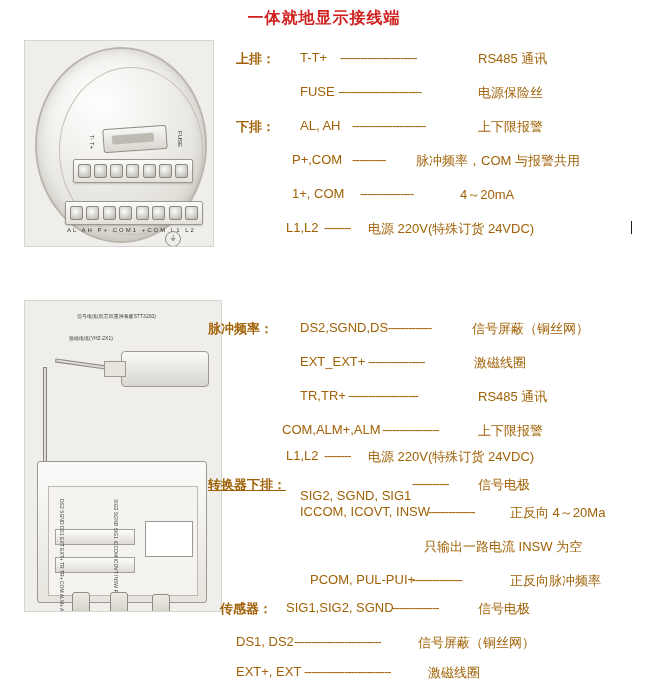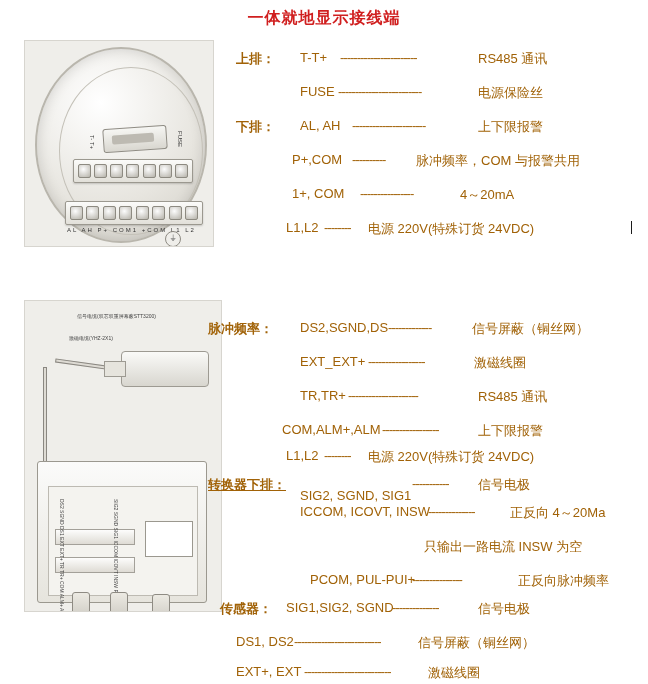--- a/index.html
+++ b/index.html
@@ -392,21 +392,21 @@
   <div class="line" style="left:478px; top:476px;">信号电极</div>
 
   <div class="line" style="left:300px; top:504px;">ICCOM, ICOVT, INSW</div>
   <div class="line dash" style="left:428px; top:504px;">--------------</div>
   <div class="line" style="left:510px; top:504px;">正反向 4～20Ma</div>
 
   <div class="line" style="left:402px; top:538px;margin-left:22px;">只输出一路电流 INSW 为空</div>
 
   <div class="line" style="left:310px; top:572px;">PCOM, PUL-PUI+</div>
   <div class="line dash" style="left:412px; top:572px;">---------------</div>
-  <div class="line" style="left:510px; top:572px;margin-left:8px;">正反向脉冲频率</div>
+  <div class="line" style="left:510px; top:572px;">正反向脉冲频率</div>
 
   <div class="line bold" style="left:220px; top:600px;">传感器：</div>
   <div class="line" style="left:286px; top:600px;">SIG1,SIG2, SGND</div>
   <div class="line dash" style="left:392px; top:600px;">--------------</div>
   <div class="line" style="left:478px; top:600px;">信号电极</div>
 
   <div class="line" style="left:236px; top:634px;">DS1, DS2</div>
   <div class="line dash" style="left:294px; top:634px;">--------------------------</div>
   <div class="line" style="left:418px; top:634px;">信号屏蔽（铜丝网）</div>
 

